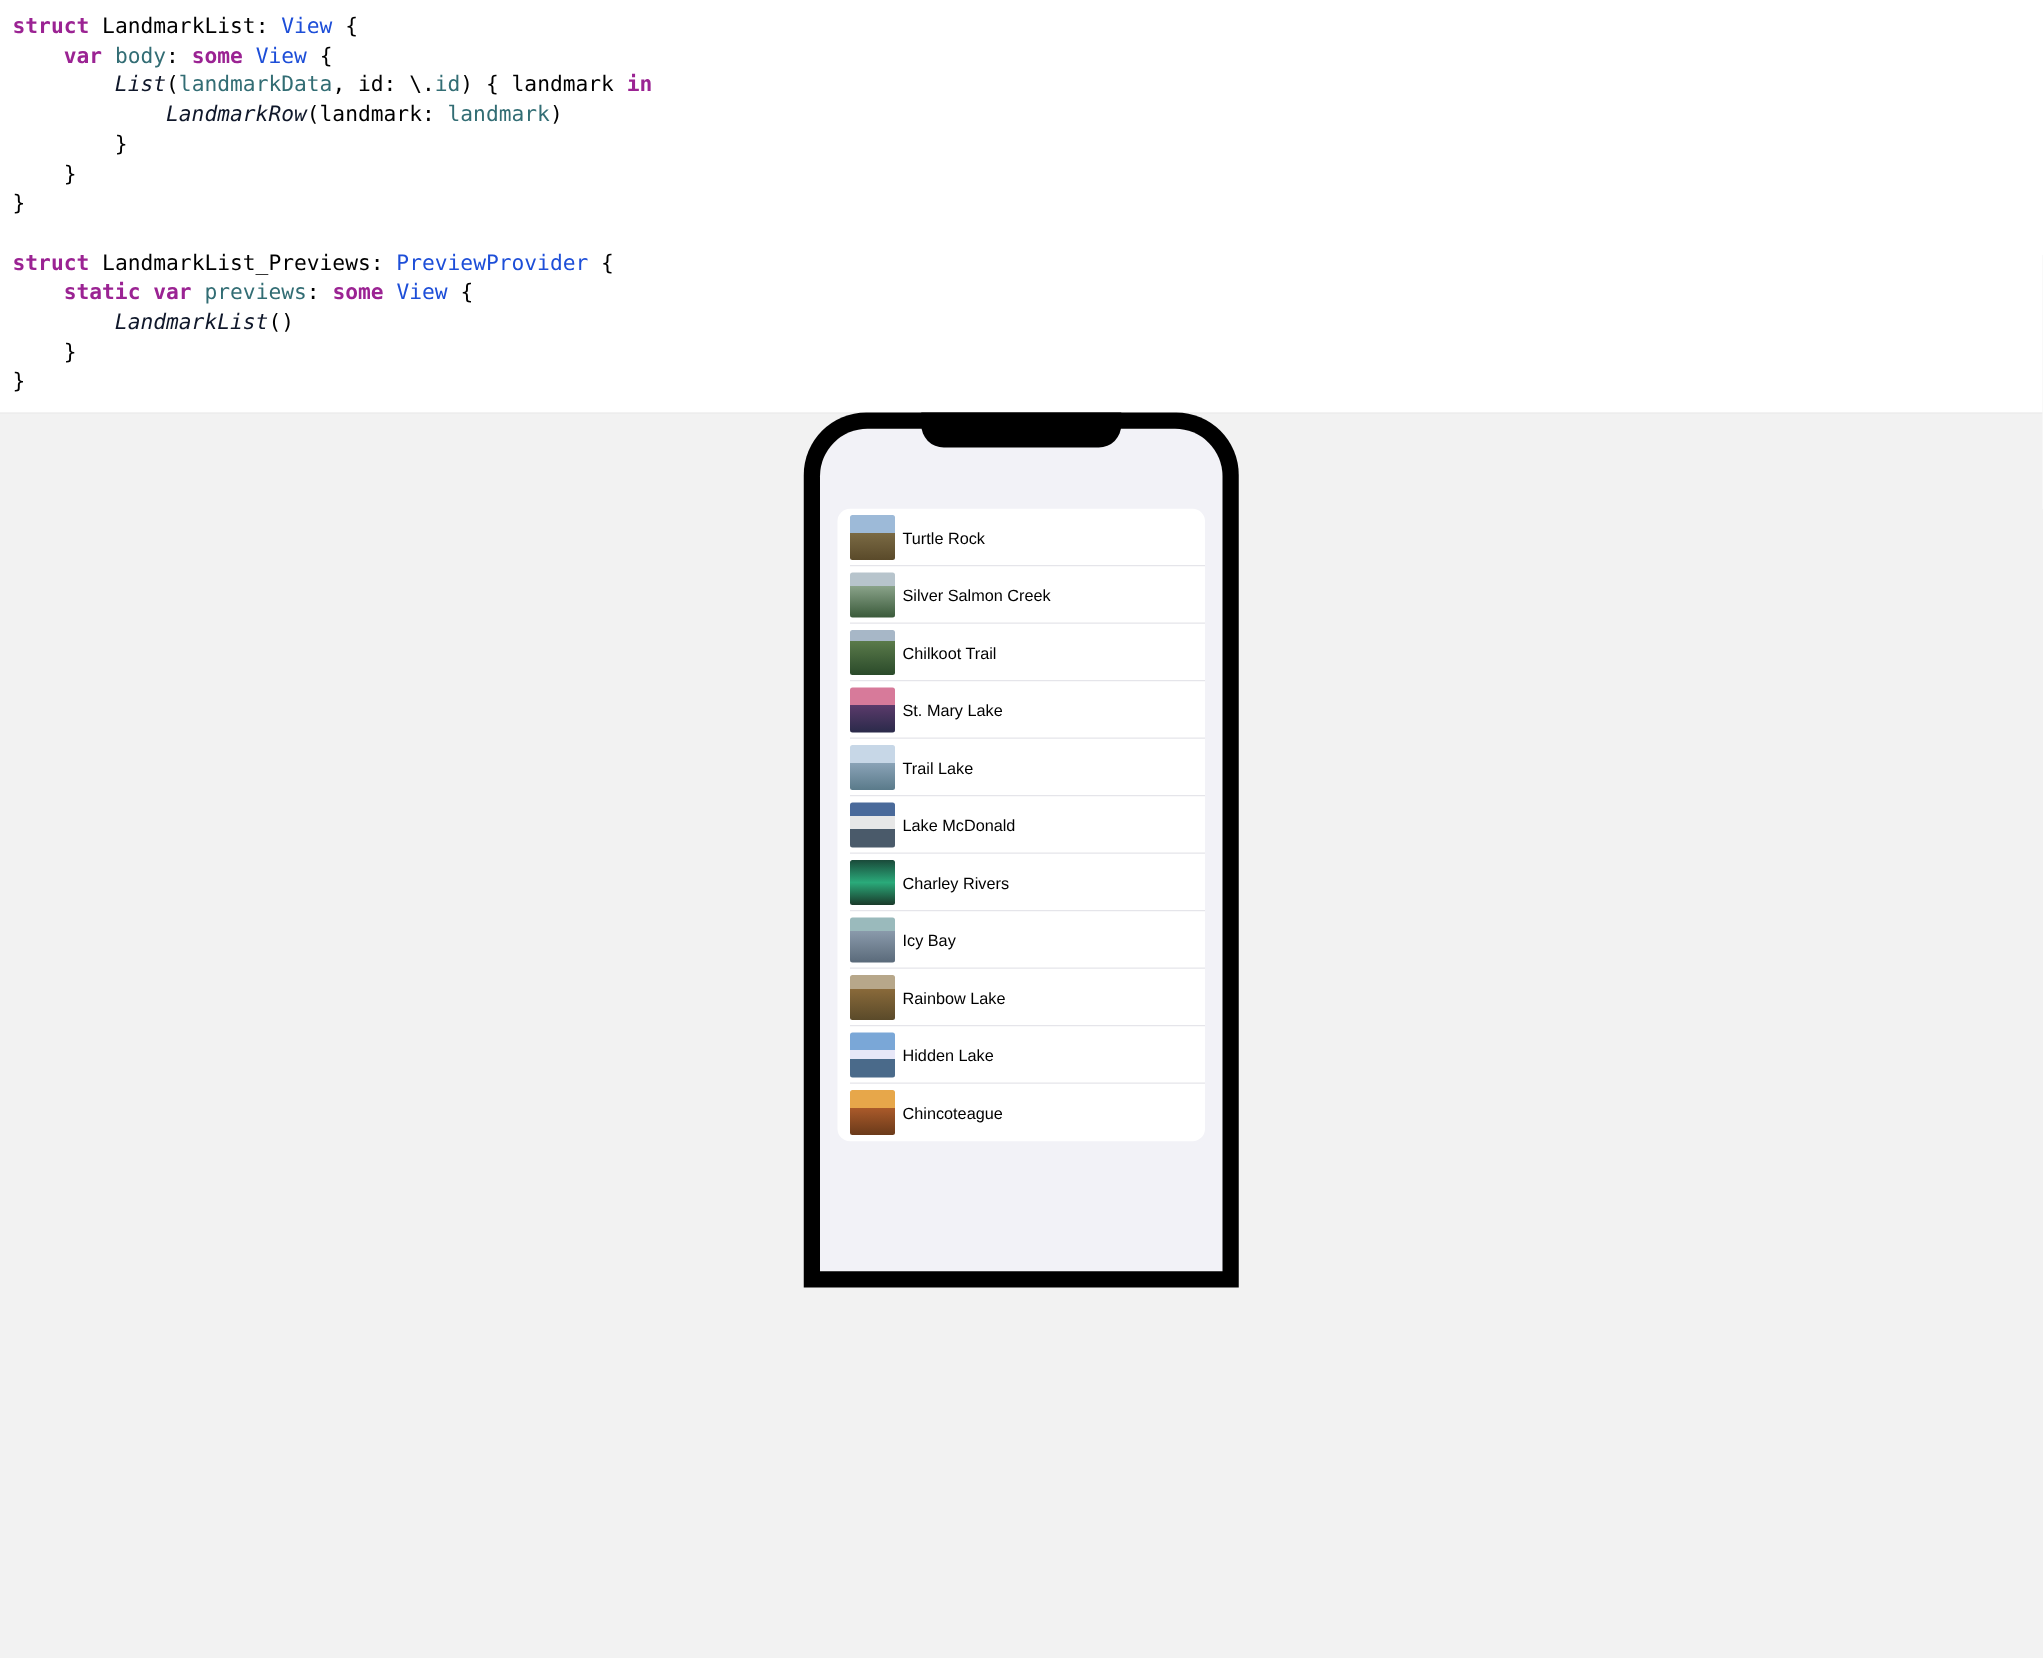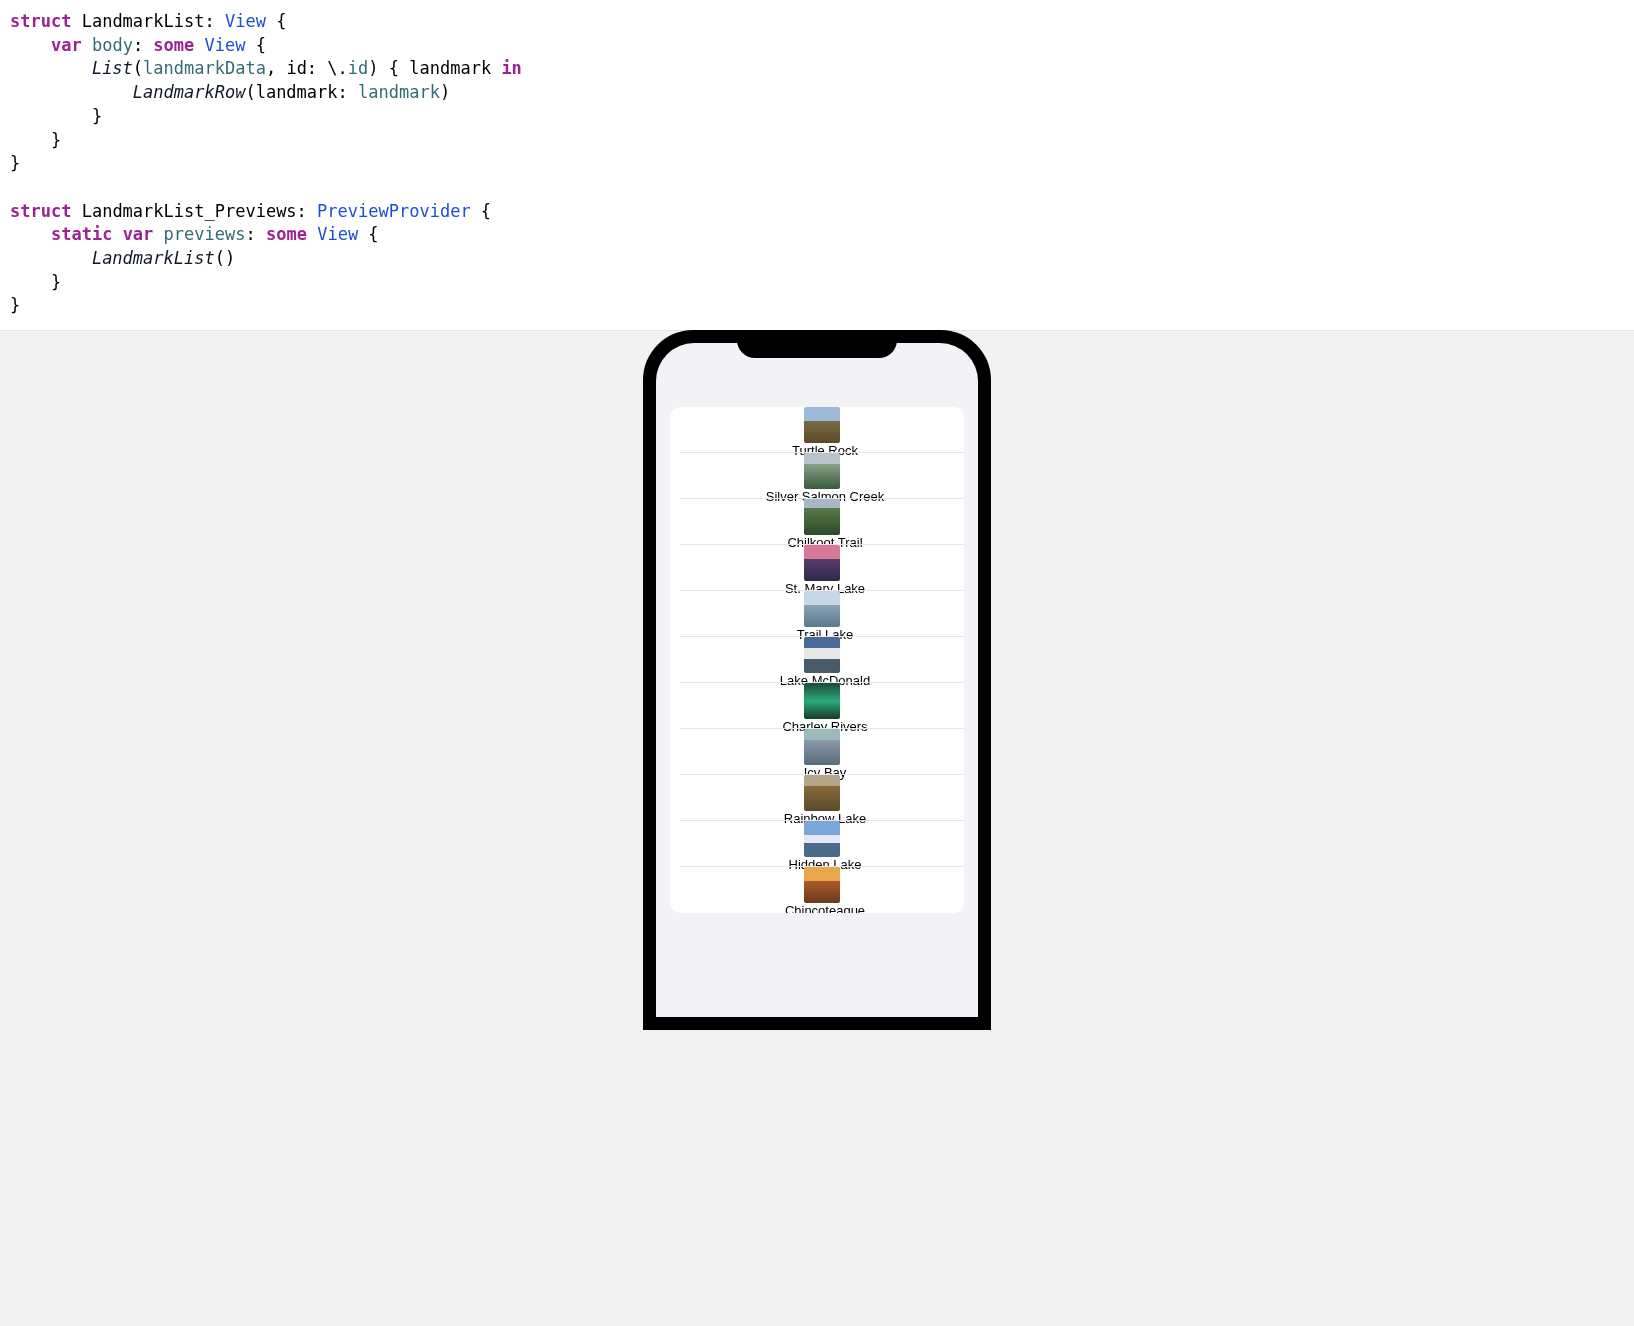--- a/index.html
+++ b/index.html
@@ -80,21 +80,20 @@
     background: #ffffff;
     border-radius: 10px;
     overflow: hidden;
   }
   .list-row {
     display: flex;
     align-items: center;
     height: 46px;
     padding: 0 0 0 10px;
     position: relative;
-    flex-direction: column;
   }
   .list-row:not(:last-child)::after {
     content: "";
     position: absolute;
     left: 10px;
     right: 0;
     bottom: 0;
     height: 1px;
     background: #e5e5ea;
   }

